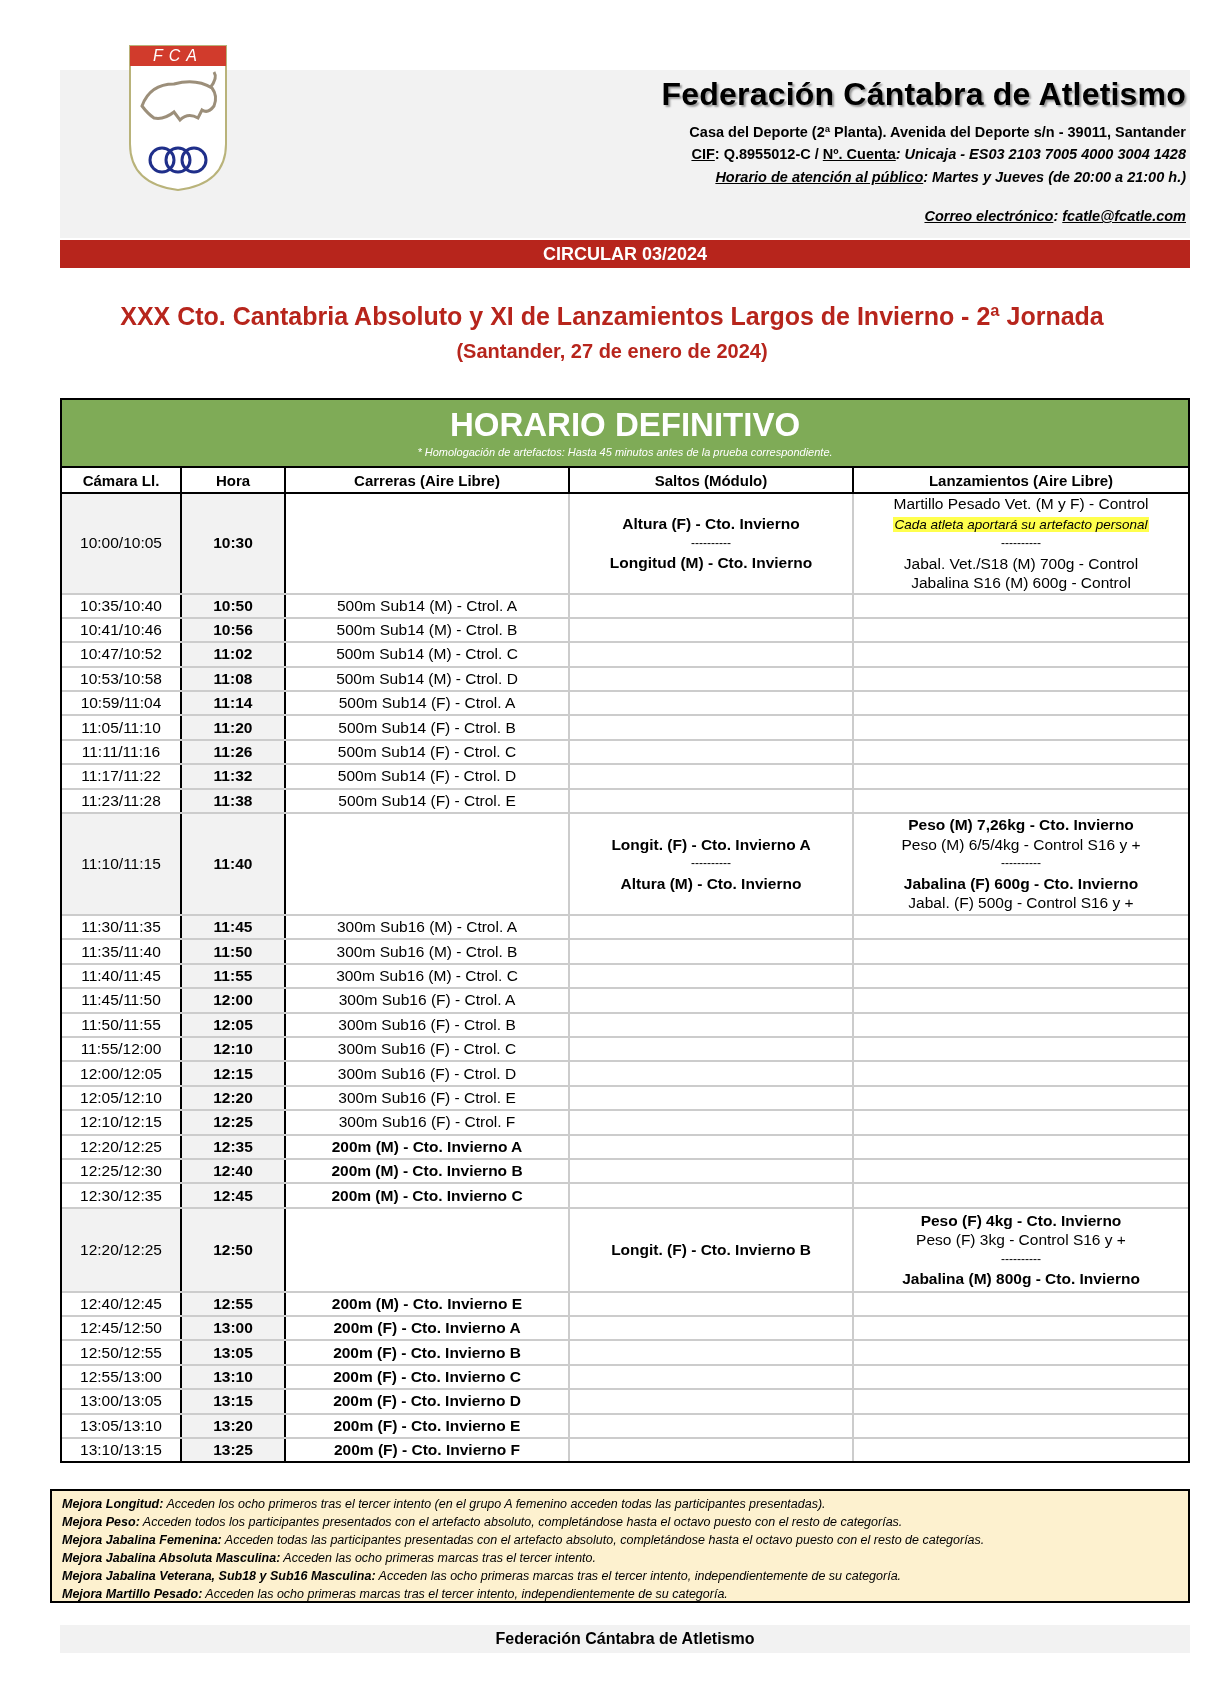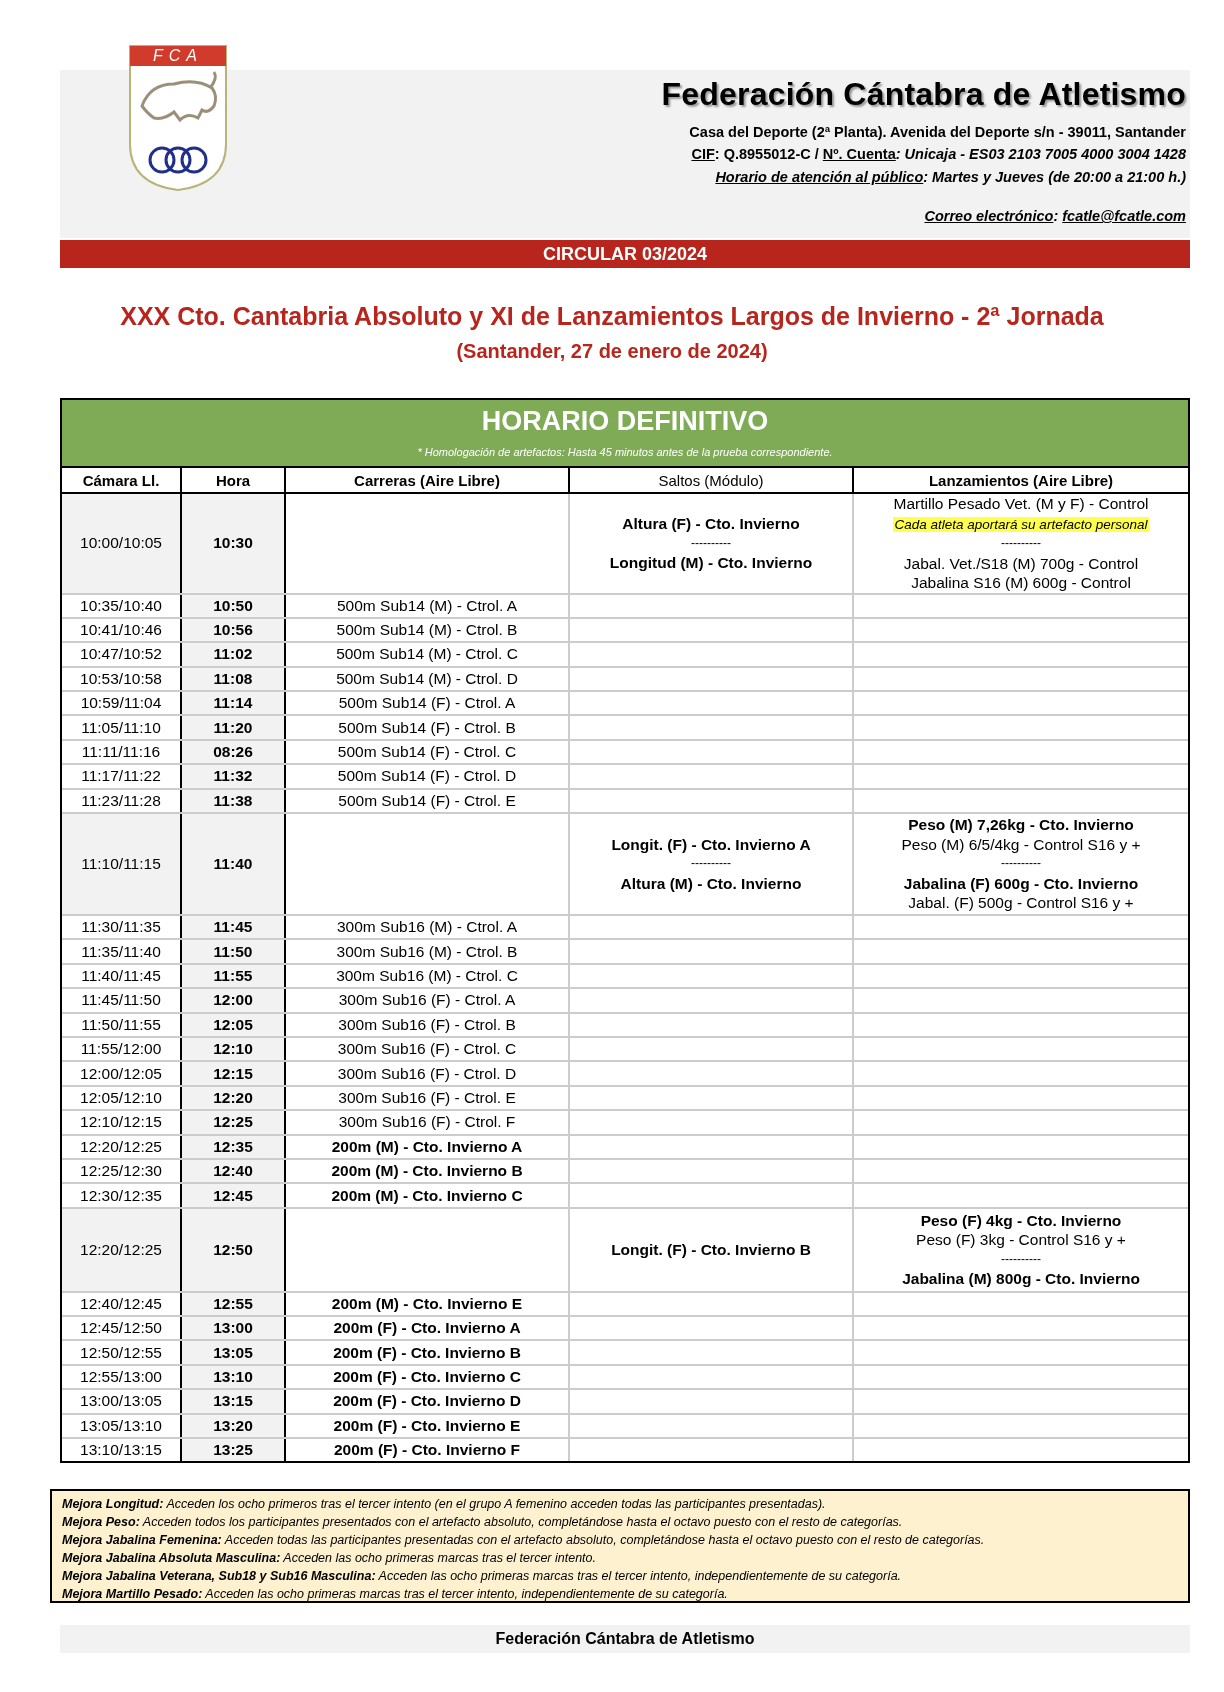--- a/index.html
+++ b/index.html
@@ -16,35 +16,35 @@
   .u { text-decoration: underline; }
   .i { font-style: italic; }
 
   .circular-bar { position: absolute; left: 60px; top: 240px; width: 1130px; height: 28px; background: #b7251c; color: #fff; font-weight: bold; font-size: 18px; text-align: center; line-height: 28px; }
 
   .event-title { position: absolute; left: 0; width: 1224px; top: 302px; text-align: center; color: #b7251c; font-weight: bold; font-size: 25px; }
   .event-sub { position: absolute; left: 0; width: 1224px; top: 340px; text-align: center; color: #b7251c; font-weight: bold; font-size: 20px; }
 
   .sched { position: absolute; left: 60px; top: 398px; width: 1130px; border: 2px solid #000; box-sizing: border-box; }
   .sched-head { background: #7fab57; color: #fff; text-align: center; height: 66px; position: relative; border-bottom: 2px solid #000; }
-  .sched-head .t1 { position: absolute; left: 0; right: 0; top: 6px; font-size: 27px; font-weight: bold; }
+  .sched-head .t1 { position: absolute; left: 0; right: 0; top: 6px; font-size: 33px; font-weight: bold; }
   .sched-head .t2 { position: absolute; left: 0; right: 0; top: 46px; font-size: 11px; font-weight: normal; font-style: italic; text-align: center; }
 
   table { border-collapse: collapse; width: 100%; table-layout: fixed; }
   th { font-size: 15px; font-weight: bold; height: 24px; border-bottom: 2px solid #000; padding: 0; }
   td { font-size: 15.5px; text-align: center; padding: 0; height: 22.4px; line-height: 20px; border-bottom: 2px solid #cccccc; vertical-align: middle; }
   tr.last td { border-bottom: none; }
   .c1 { width: 118px; border-right: 2px solid #000; }
   .c2 { width: 102px; border-right: 2px solid #000; background: #f2f2f2; font-weight: bold; }
   .c3 { width: 282px; border-right: 2px solid #cccccc; }
   .c4 { width: 282px; border-right: 2px solid #cccccc; font-weight: bold; }
   .c5 { width: auto; }
   th.c1, th.c2 { background: #fff; }
   th.c3 { border-right: 2px solid #000; }
-  th.c4 { border-right: 2px solid #000; font-weight: normal; }
+  th.c4 { border-right: 2px solid #000; font-weight: bold; }
   td.c3.bold { font-weight: bold; }
   tr.multi td.c1 { background: #f2f2f2; }
   .ln { display: block; line-height: 19.5px; }
   .ln.b { font-weight: bold; }
   .ln.n { font-weight: normal; }
   .hl { background: #ffff4d; font-style: italic; font-size: 13.5px; padding: 0 2px; }
   .dash { font-size: 12px; letter-spacing: 0px; }
 
   .notes { position: absolute; left: 50px; top: 1489px; width: 1140px; height: 114px; background: #fdf1cf; border: 2px solid #000; box-sizing: border-box; padding: 4px 10px; }
   .note { font-size: 12.5px; font-style: italic; line-height: 18px; white-space: nowrap; }
@@ -149,21 +149,21 @@
         </tr>
         <tr>
           <td class="c1">11:05/11:10</td>
           <td class="c2">11:20</td>
           <td class="c3">500m Sub14 (F) - Ctrol. B</td>
           <td class="c4"></td>
           <td class="c5"></td>
         </tr>
         <tr>
           <td class="c1">11:11/11:16</td>
-          <td class="c2">08:26</td>
+          <td class="c2">11:26</td>
           <td class="c3">500m Sub14 (F) - Ctrol. C</td>
           <td class="c4"></td>
           <td class="c5"></td>
         </tr>
         <tr>
           <td class="c1">11:17/11:22</td>
           <td class="c2">11:32</td>
           <td class="c3">500m Sub14 (F) - Ctrol. D</td>
           <td class="c4"></td>
           <td class="c5"></td>

